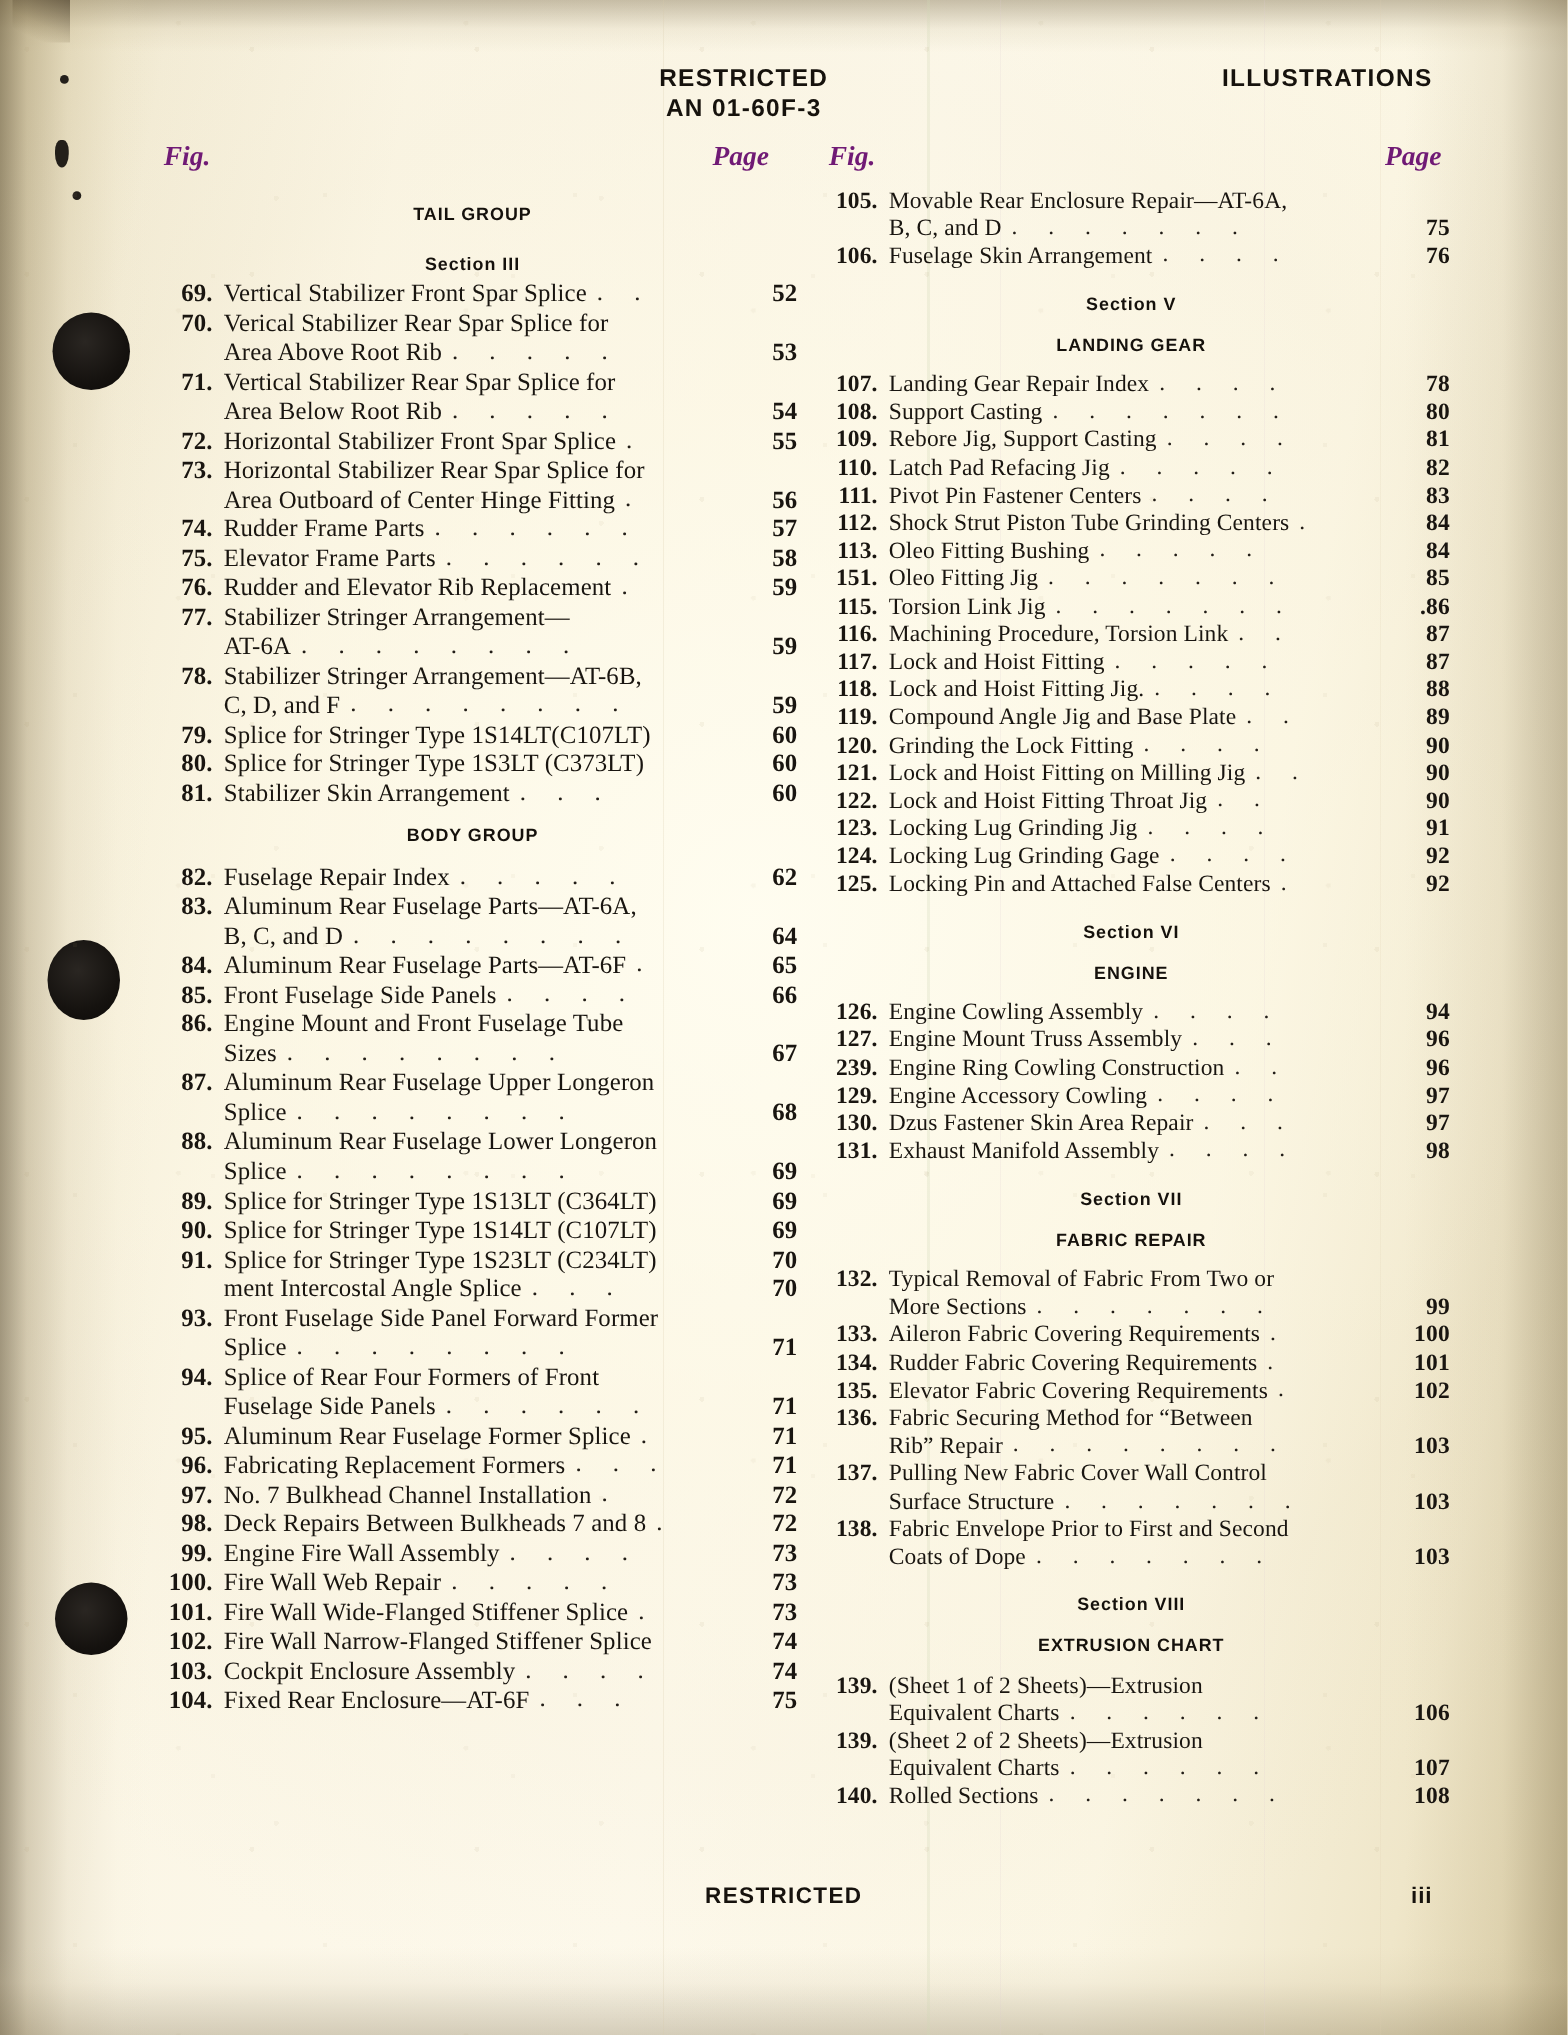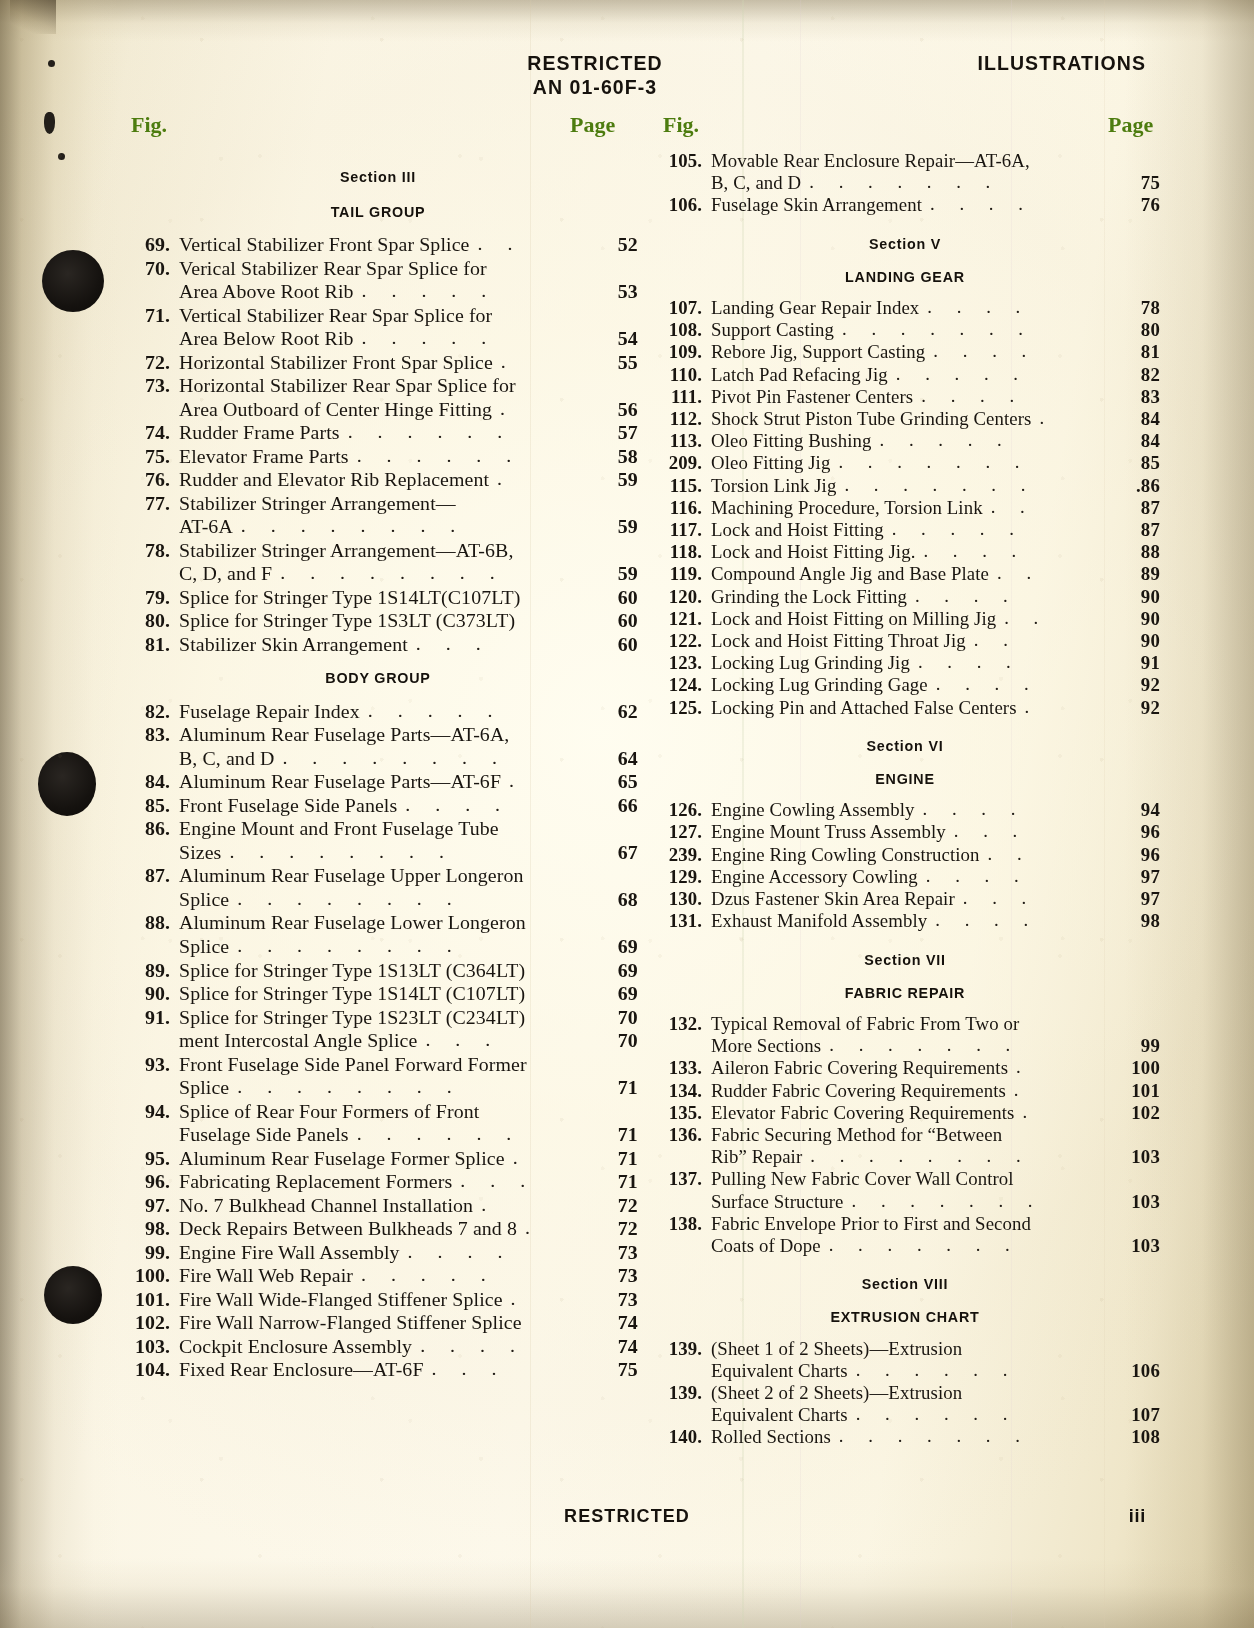--- a/index.html
+++ b/index.html
@@ -112,23 +112,24 @@
   }
   #hdr-illustrations {
     right: 108px; top: 52px;
     font-size: 19.5px;
     letter-spacing: .055em;
   }
 
   .colhead {
     position: absolute;
     font-family: "Liberation Serif", serif;
+    font-style: italic;
     font-weight: bold;
     font-size: 22px;
-    color: #4d7c0f;
+    color: #701a75;
   }
 
   .column {
     position: absolute;
     top: 150px;
     font-size: 20.6px;
     line-height: 24.4px;
   }
   #col-left  { left: 118px;  width: 520px; }
   #col-right { left: 650px;  width: 510px; }
@@ -249,22 +250,22 @@
   <div class="hdr" id="hdr-an">AN 01-60F-3</div>
   <div class="hdr" id="hdr-illustrations">ILLUSTRATIONS</div>
 
   <div class="colhead" style="left:131px; top:112px;">Fig.</div>
   <div class="colhead" style="left:570px; top:112px;">Page</div>
   <div class="colhead" style="left:663px; top:112px;">Fig.</div>
   <div class="colhead" style="left:1108px; top:112px;">Page</div>
 
   <div class="column" id="col-left" style="font-size: 19.88px; line-height: 23.52px;">
       <div>
+        <div class="sec sec-name">TAIL GROUP</div>
         <div class="sec sec-num">Section III</div>
-        <div class="sec sec-name">TAIL GROUP</div>
       </div>
       <div class="entry">
         <span class="e-num">69.</span>
         <span class="e-body">
           <span class="e-title">Vertical Stabilizer Front Spar Splice</span>
           <span class="leader" style="font-size: 19.88px;">. .</span>
           <span class="e-page">52</span>
         </span>
       </div>
       <div class="entry">
@@ -694,21 +695,21 @@
       </div>
       <div class="entry">
         <span class="e-num">113.</span>
         <span class="e-body">
           <span class="e-title">Oleo Fitting Bushing</span>
           <span class="leader" style="font-size: 18.8px;">. . . . .</span>
           <span class="e-page">84</span>
         </span>
       </div>
       <div class="entry">
-        <span class="e-num">209.</span>
+        <span class="e-num">151.</span>
         <span class="e-body">
           <span class="e-title">Oleo Fitting Jig</span>
           <span class="leader" style="font-size: 18.8px;">. . . . . . .</span>
           <span class="e-page">85</span>
         </span>
       </div>
       <div class="entry">
         <span class="e-num">115.</span>
         <span class="e-body">
           <span class="e-title">Torsion Link Jig</span>

